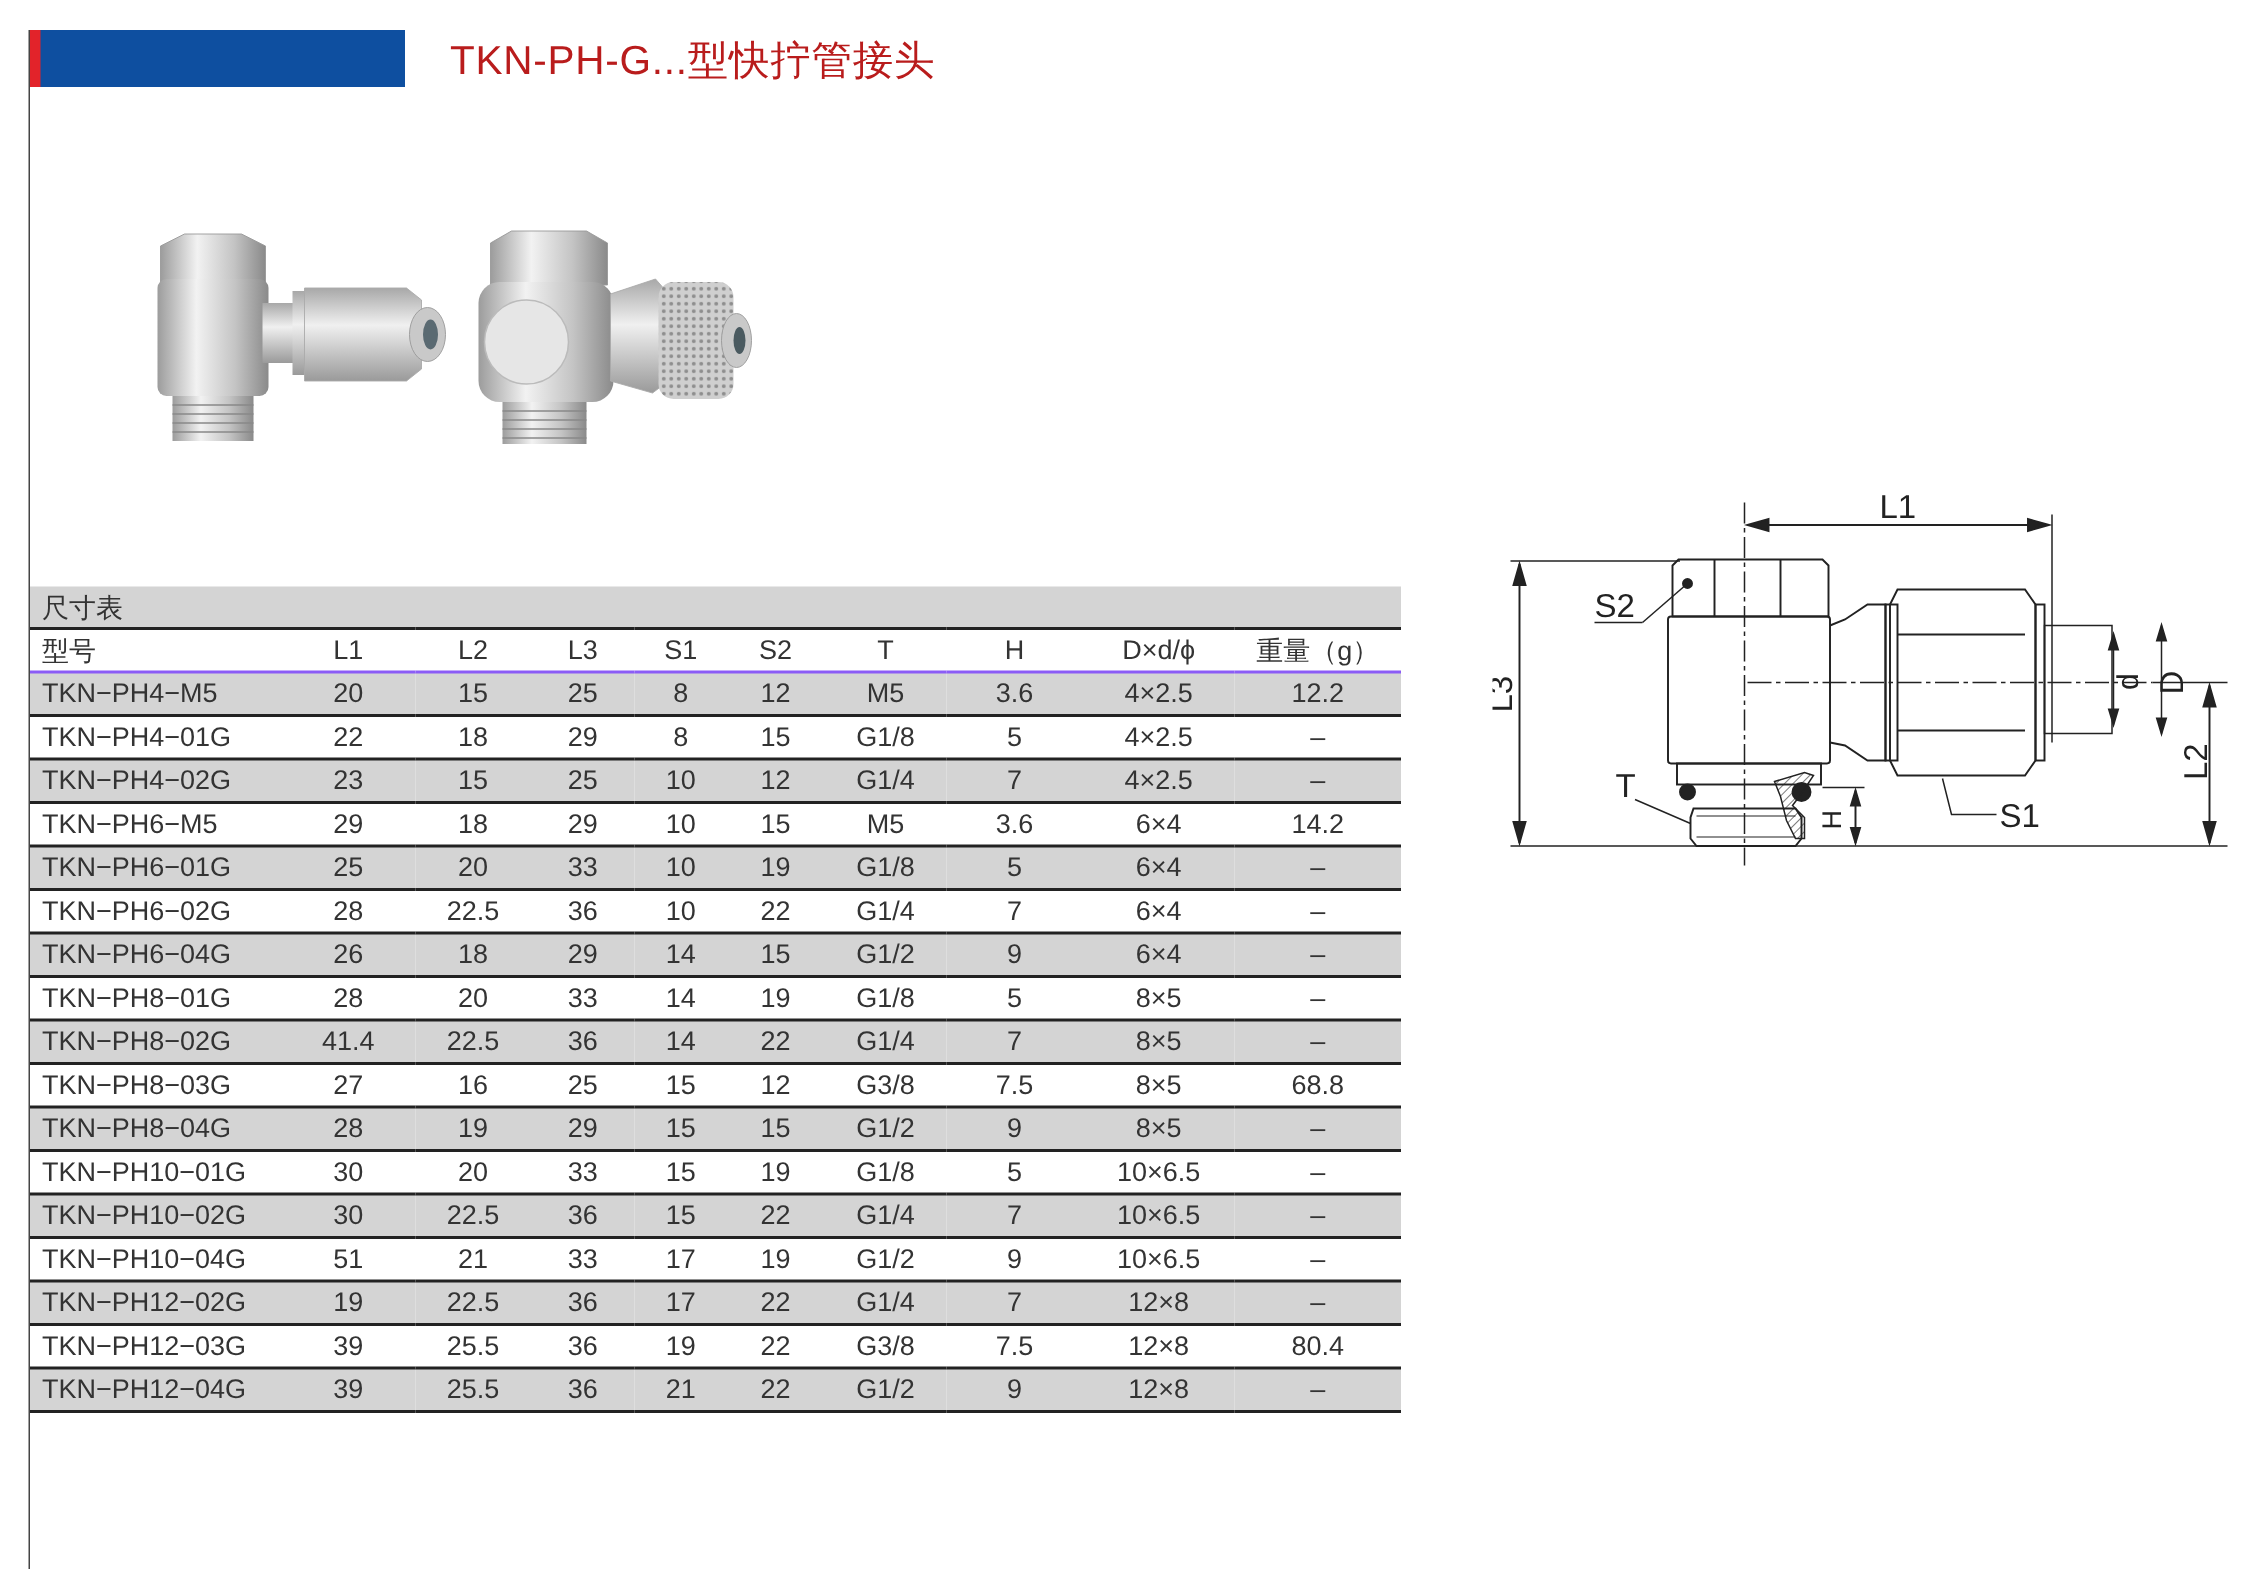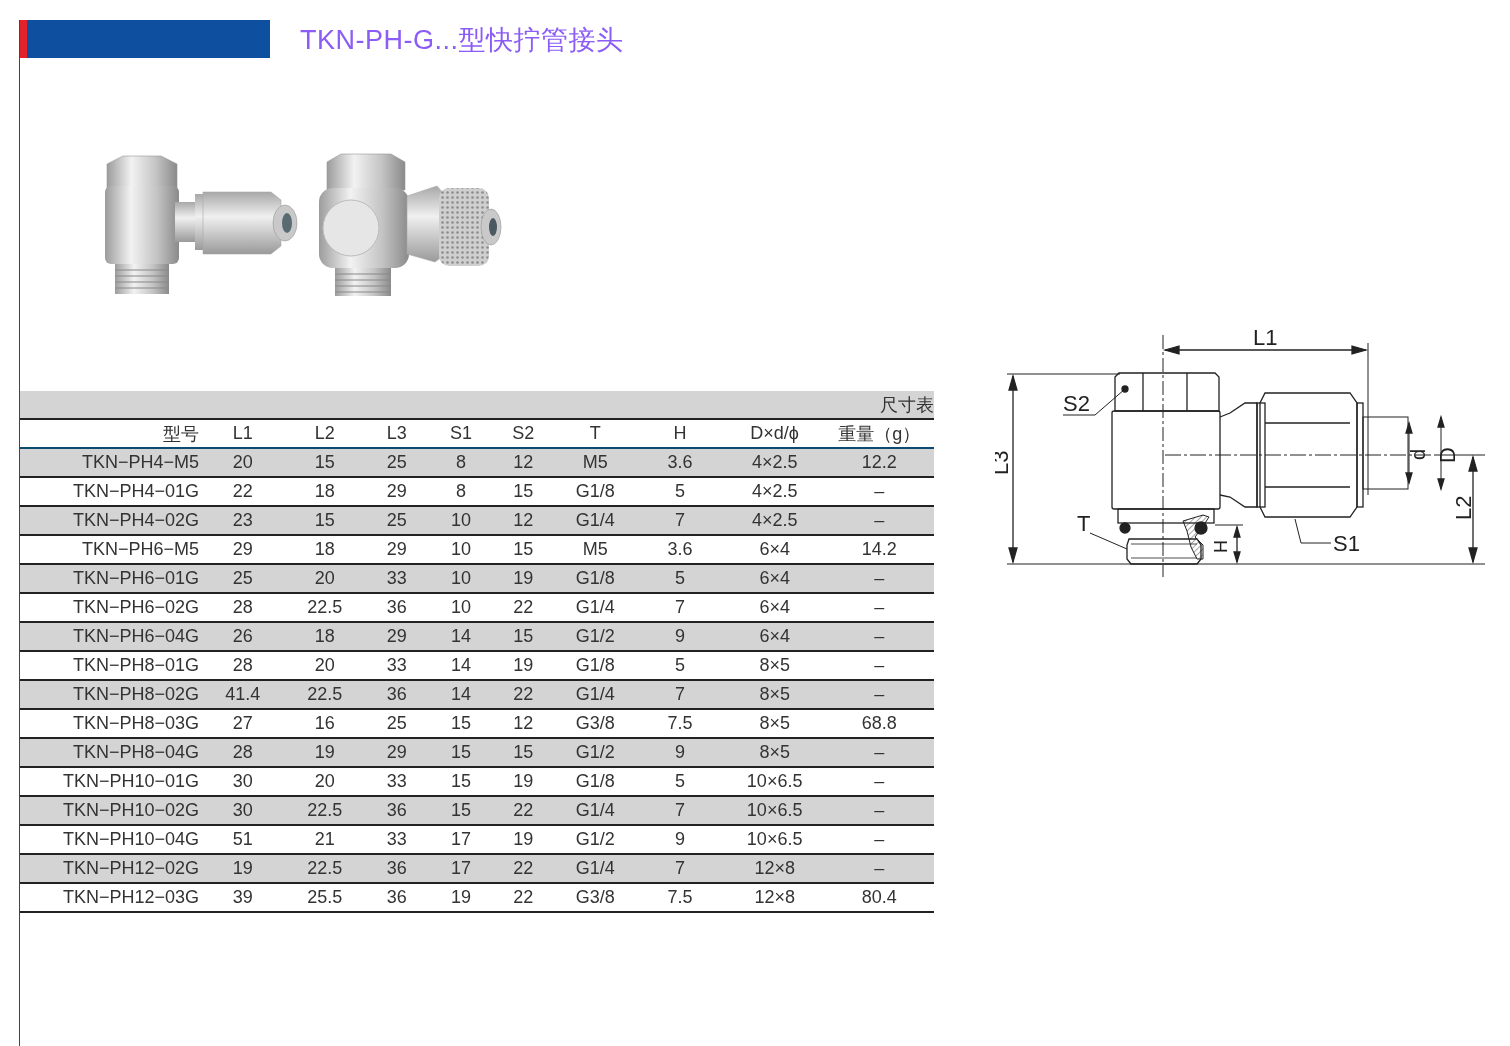--- a/index.html
+++ b/index.html
@@ -3,28 +3,28 @@
   <meta charset="utf-8">
   <style>
     html, body { margin: 0; padding: 0; background: #ffffff; }
     body {
       width: 1510px; height: 1046px; position: relative; overflow: hidden;
       font-family: "Liberation Sans", "DejaVu Sans", sans-serif; color: #2a2a2a;
     }
     .left-rule { position: absolute; left: 19px; top: 20px; width: 1px; height: 1026px; background: #444; }
     .header-bar { position: absolute; left: 20px; top: 20px; width: 250px; height: 38px; background: #0e4fa0; }
     .header-bar .red { position: absolute; left: 0; top: 0; width: 7px; height: 38px; background: #e2232a; }
-    .title { position: absolute; left: 300px; top: 22px; font-size: 27px; color: #8b5cf6; letter-spacing: 0.5px; }
+    .title { position: absolute; left: 300px; top: 22px; font-size: 27px; color: #b91c1c; letter-spacing: 0.5px; }
 
     .photos { position: absolute; left: 95px; top: 150px; width: 420px; height: 150px; }
 
     .table { position: absolute; left: 20px; top: 391px; width: 914px; border-collapse: collapse; font-size: 18px; color: #333; }
     .table .caption-row td { background: #d4d4d4; height: 27px; padding: 0 0 0 8px; text-align: left; border-bottom: 2px solid #222; }
-    .table th { font-weight: normal; height: 27px; background: #fff; border-bottom: 2px solid #0c4a6e; padding: 0; text-align: center; }
-    .table th:first-child, .table td:first-child { text-align: right; padding-left: 20px; }
+    .table th { font-weight: normal; height: 27px; background: #fff; border-bottom: 2px solid #8b5cf6; padding: 0; text-align: center; }
+    .table th:first-child, .table td:first-child { text-align: left; padding-left: 8px; }
     .table td { height: 27px; padding: 0; text-align: center; border-bottom: 2px solid #222; }
     .table tbody tr:nth-child(odd) td { background: #d4d4d4; }
     .table tbody tr:nth-child(even) td { background: #ffffff; }
 
     .drawing { position: absolute; left: 995px; top: 315px; width: 500px; height: 270px; }
   </style>
 </head>
 <body>
 
 <div class="left-rule"></div>
@@ -289,20 +289,32 @@
         <td>39</td>
         <td>25.5</td>
         <td>36</td>
         <td>19</td>
         <td>22</td>
         <td>G3/8</td>
         <td>7.5</td>
         <td>12×8</td>
         <td>80.4</td>
       </tr>
+      <tr>
+        <td>TKN−PH12−04G</td>
+        <td>39</td>
+        <td>25.5</td>
+        <td>36</td>
+        <td>21</td>
+        <td>22</td>
+        <td>G1/2</td>
+        <td>9</td>
+        <td>12×8</td>
+        <td>–</td>
+      </tr>
     </tbody>
 </table>
 
 <svg class="drawing" viewBox="0 0 500 270" fill="none" stroke="#222" stroke-width="1.3">
 
   <line x1="168" y1="20" x2="168" y2="262" stroke-dasharray="14,3,3,3" stroke-width="1"></line>
   <line x1="373" y1="28" x2="373" y2="180" stroke-width="1"></line>
   <line x1="170" y1="35" x2="371" y2="35"></line>
   <polygon points="170,35 184,31 184,39" fill="#222"></polygon>
   <polygon points="371,35 357,31 357,39" fill="#222"></polygon>

